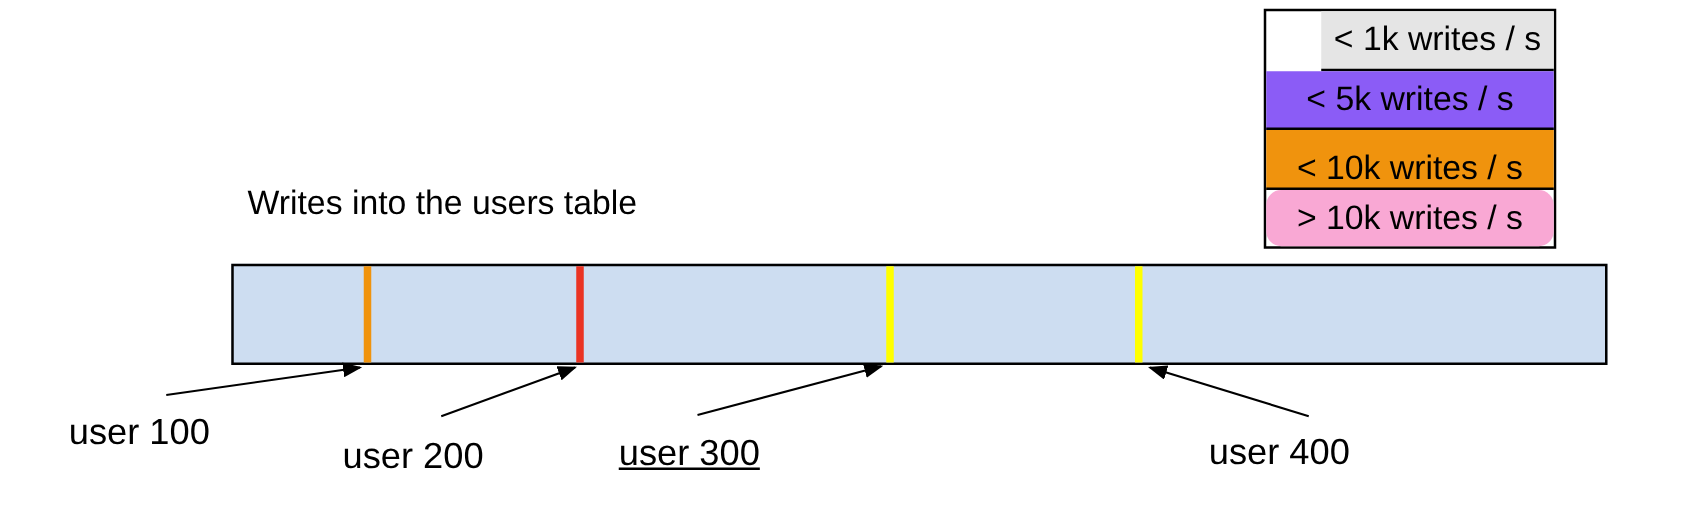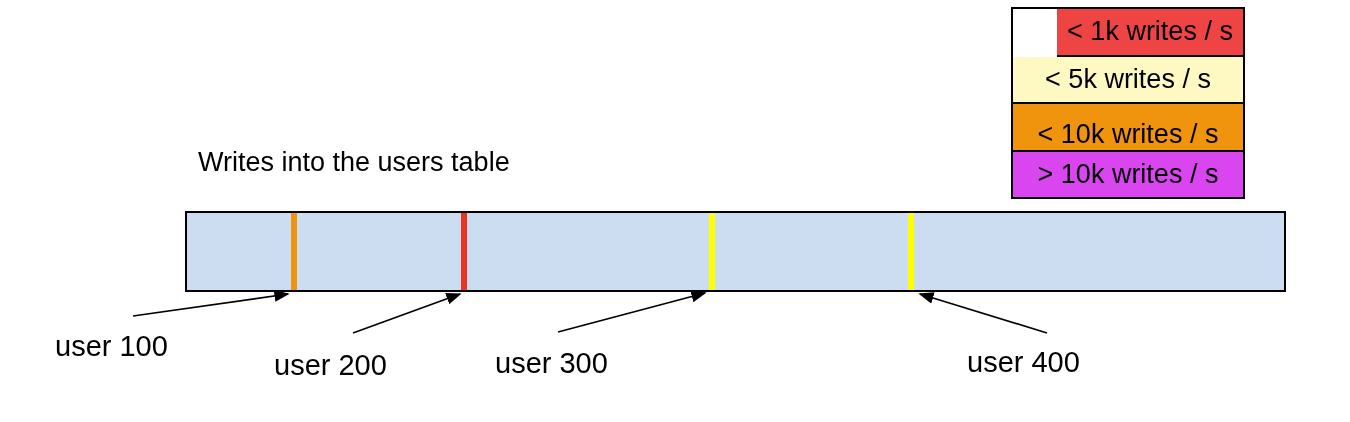--- a/index.html
+++ b/index.html
@@ -49,21 +49,21 @@
   }
   .user-label {
     position: absolute;
     font-size: 29px;
     line-height: 1.1;
     color: #000000;
     white-space: nowrap;
   }
   .label-1 { left: 55px;  top: 331px; }
   .label-2 { left: 274px; top: 350px; }
-  .label-3 { left: 495px; top: 348px; }
+  .label-3 { left: 495px; top: 348px; text-decoration: underline; }
   .label-4 { left: 967px; top: 347px; text-align: right; }
   .legend {
     position: absolute;
     left: 1011px;
     top: 7px;
     width: 234px;
     height: 192px;
     box-sizing: border-box;
     border: 2px solid #000000;
     display: flex;
@@ -106,27 +106,27 @@
     <line x1="558" y1="332" x2="705" y2="293" stroke="#000000" stroke-width="1.7" marker-end="url(#ah)"></line>
     <line x1="1047" y1="333" x2="920" y2="294" stroke="#000000" stroke-width="1.7" marker-end="url(#ah)"></line>
   </svg>
 
   <div class="user-label label-1">user 100</div>
   <div class="user-label label-2">user 200</div>
   <div class="user-label label-3">user 300</div>
   <div class="user-label label-4">user 400</div>
 
   <div class="legend">
-    <div class="legend-row" style="background: #ef4444; margin-left: 44px;">
+    <div class="legend-row" style="background: #e5e5e5; margin-left: 44px;">
       <span>&lt; 1k writes / s</span>
     </div>
-    <div class="legend-row" style="background: #fef9c3; text-align: right;">
+    <div class="legend-row" style="background: #8b5cf6; text-align: right;">
       <span>&lt; 5k writes / s</span>
     </div>
     <div class="legend-row" style="background: rgb(240, 147, 13); align-items: flex-end;">
       <span>&lt; 10k writes / s</span>
     </div>
-    <div class="legend-row" style="background: #d946ef;">
+    <div class="legend-row" style="background: #f9a8d4; border-radius: 12px;">
       <span>&gt; 10k writes / s</span>
     </div>
   </div>
 
 </div>
 
 </body></html>

